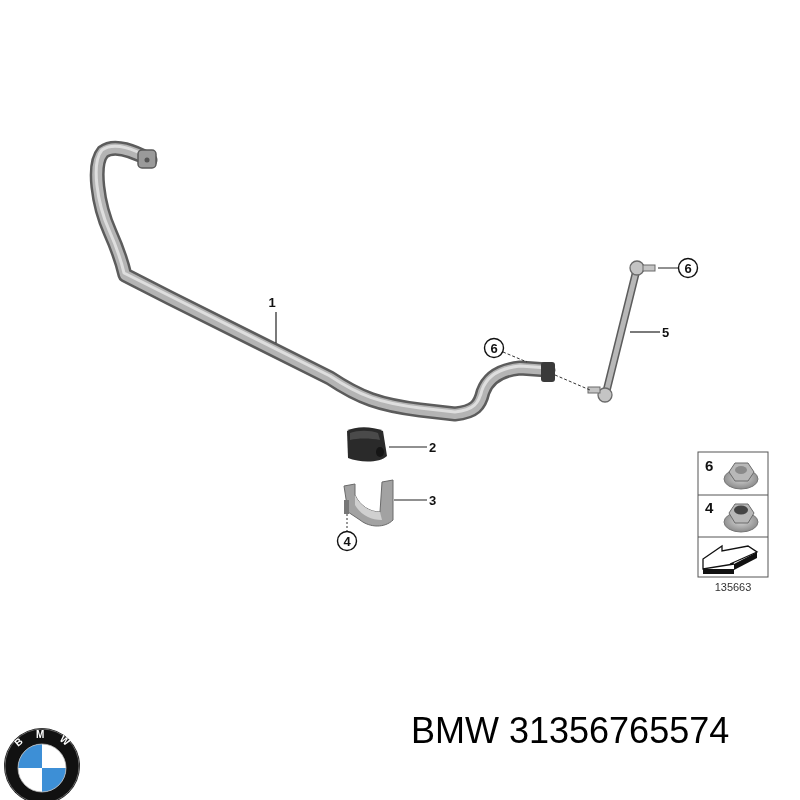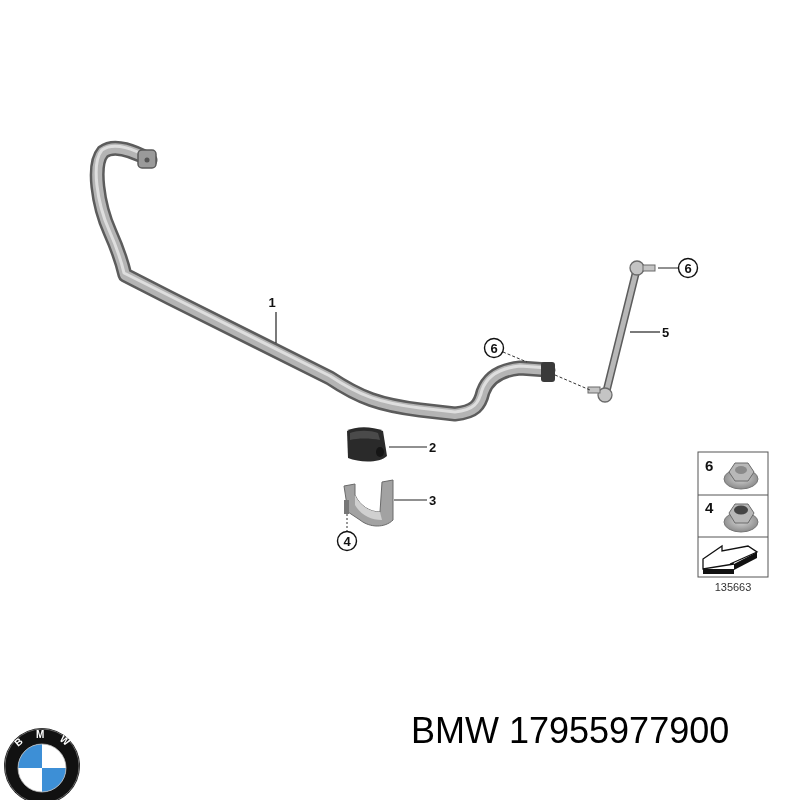--- a/index.html
+++ b/index.html
@@ -137,13 +137,13 @@
   <circle cx="39" cy="39" r="37" fill="none" stroke="#666" stroke-width="1"></circle>
   <circle cx="39" cy="41" r="24" fill="#fff"></circle>
   <path d="M39,41 L39,17 A24,24 0 0 0 15,41 Z" fill="#3d8fd6"></path>
   <path d="M39,41 L63,41 A24,24 0 0 1 39,65 Z" fill="#3d8fd6"></path>
   <circle cx="39" cy="41" r="24" fill="none" stroke="#bbb" stroke-width="0.8"></circle>
   <text x="15" y="20" fill="#fff" font-family="Liberation Sans, sans-serif" font-weight="bold" font-size="10" transform="rotate(-40 15 20)">B</text>
   <text x="33" y="11" fill="#fff" font-family="Liberation Sans, sans-serif" font-weight="bold" font-size="10">M</text>
   <text x="56" y="13" fill="#fff" font-family="Liberation Sans, sans-serif" font-weight="bold" font-size="10" transform="rotate(40 56 13)">W</text>
 </svg>
 
-<div id="part-label">BMW 17955977900</div>
+<div id="part-label">BMW 31356765574</div>
 
 </body></html>

